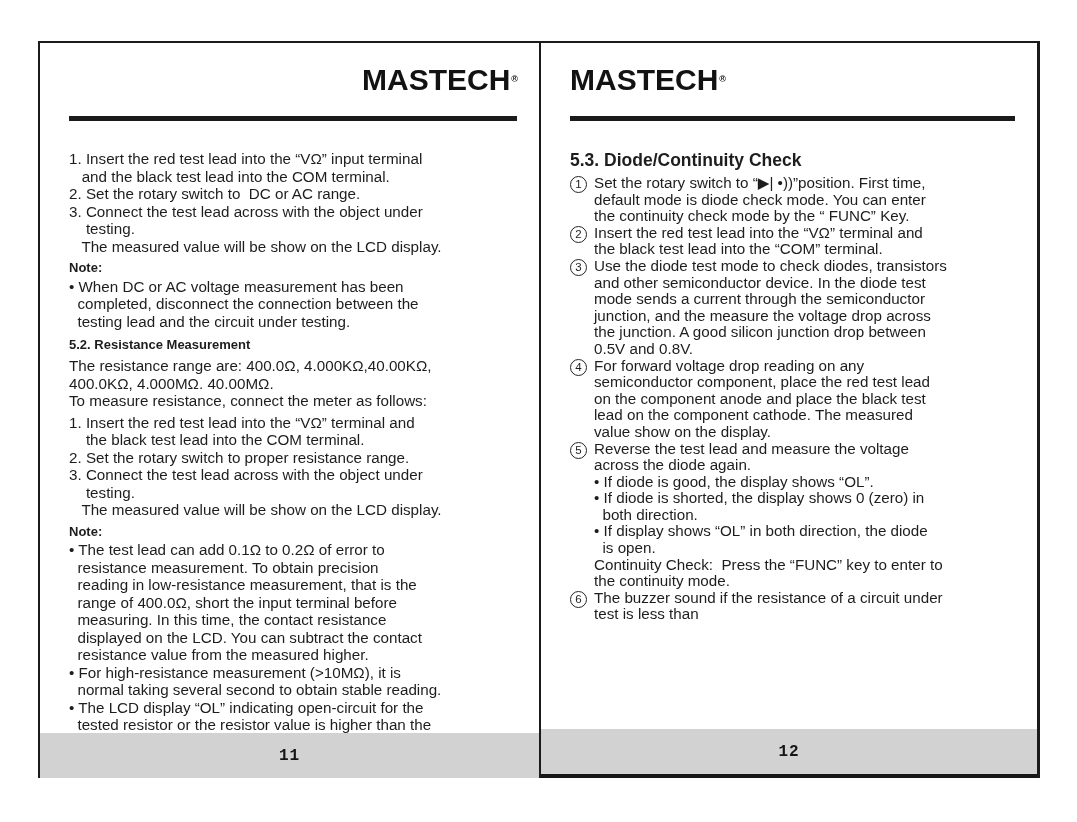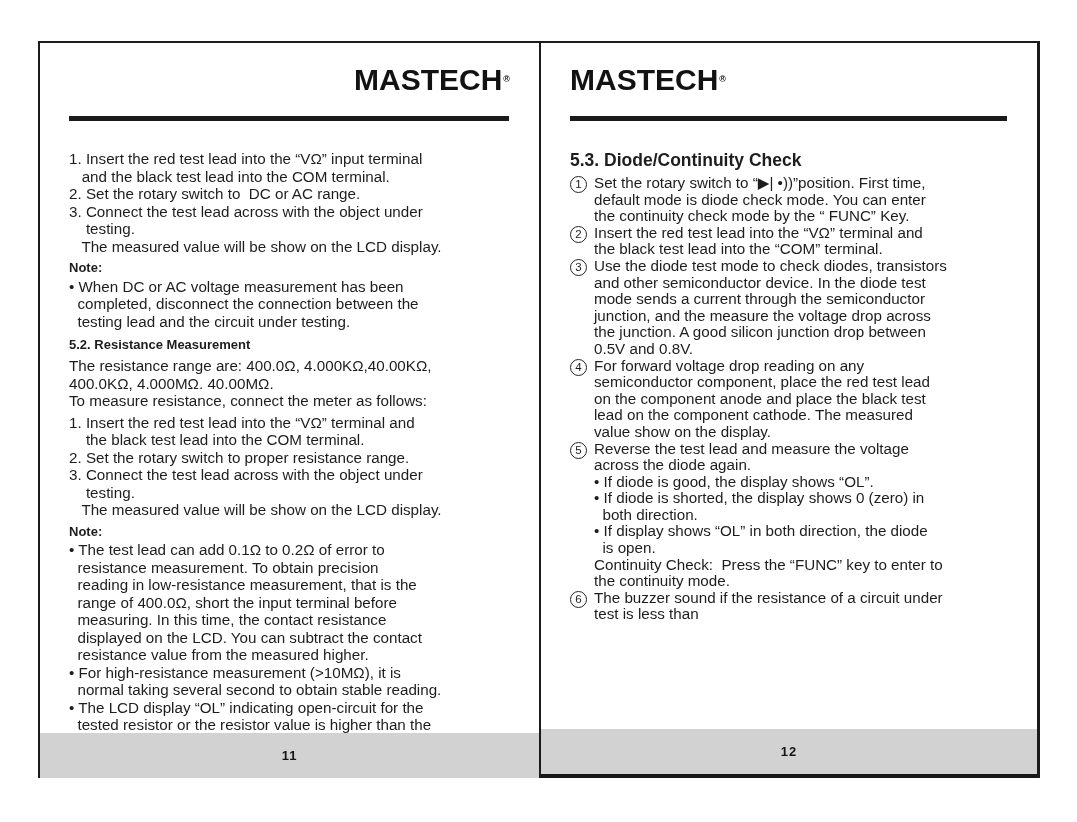--- a/index.html
+++ b/index.html
@@ -8,21 +8,21 @@
     font-family:"Liberation Sans", sans-serif;color:#1d1d1d;overflow:hidden;
   }
   .spread{
     position:absolute;left:38px;top:41px;width:997px;height:735px;
     border-top:2px solid #1b1b1b;border-left:2px solid #1b1b1b;border-right:3px solid #1b1b1b;
     display:flex;background:#fff;box-sizing:content-box;
   }
   .page{position:relative;display:flex;flex-direction:column;overflow:hidden;}
   .page-left{width:499px;flex:none;border-right:2px solid #1b1b1b;}
   .page-right{flex:1;border-bottom:4px solid #161616;}
-  .inner{flex:1;display:flex;flex-direction:column;overflow:hidden;padding:24px 30px 0 29px;gap:16px;}
+  .inner{flex:1;display:flex;flex-direction:column;overflow:hidden;padding:24px 22px 0 29px;gap:16px;}
   .logo-row{display:flex;}
   .logo-row.align-right{justify-content:flex-end;}
   .logo-row.align-left{justify-content:flex-start;}
   .logo{
     font-weight:700;font-size:30px;line-height:26px;color:#121212;
     letter-spacing:0px;transform:scaleY(0.97);transform-origin:left bottom;white-space:nowrap;
   }
   .reg{font-size:9px;vertical-align:top;position:relative;top:-1px;left:1px;}
   .rule{height:5px;background:#1b1b1b;margin-top:7px;flex:none;}
   .page-left .rule{margin-bottom:13px;}
@@ -42,22 +42,22 @@
     border:1.5px solid #242424;border-radius:50%;
     font-size:11.5px;line-height:14px;text-align:center;
     margin:1px 7px 0 0;font-weight:400;
   }
   .ctext{flex:1;min-width:0;}
   .footer{
     flex:none;height:45px;background:#d2d2d2;
     display:flex;align-items:center;justify-content:center;
   }
   .pagenum{
-    font-family:Liberation Sans, sans-serif;font-weight:700;
-    font-size:13px;letter-spacing:1px;color:#151515;
+    font-family:Liberation Mono, monospace;font-weight:700;
+    font-size:16px;letter-spacing:1px;color:#151515;
   }
 </style>
 </head>
 <body>
 
 <div class="spread">
 
   <section class="page page-left">
     <div class="inner">
       <div class="logo-row align-right">

